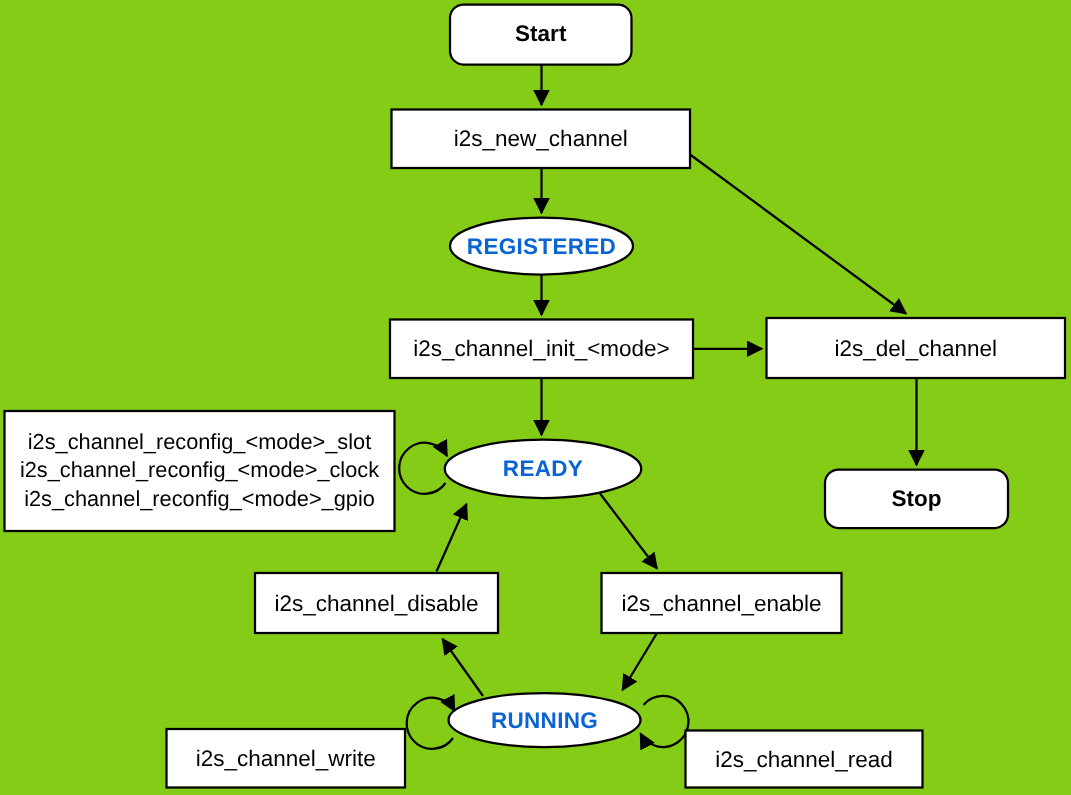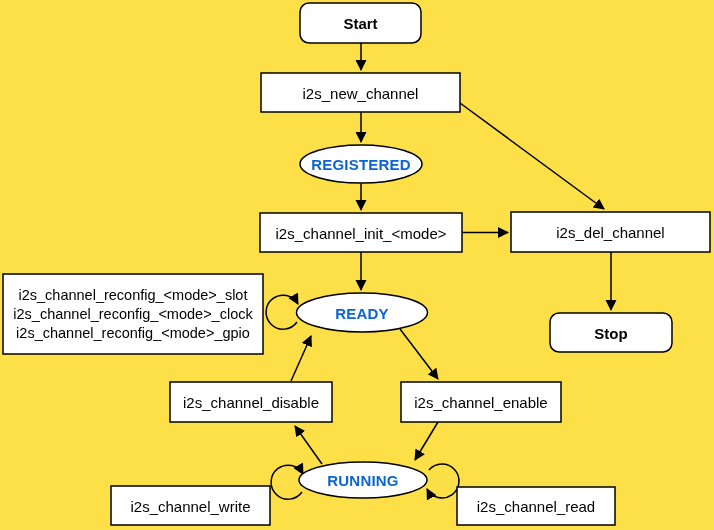--- a/index.html
+++ b/index.html
@@ -4,21 +4,21 @@
 <style>
   html, body {
     margin: 0;
     padding: 0;
     background: #ffffff;
   }
   .canvas {
     position: relative;
     width: 714px;
     height: 530px;
-    background: #fde047;
+    background: #84cc16;
     overflow: hidden;
     font-family: "Liberation Sans", sans-serif;
   }
   svg text {
     font-family: "Liberation Sans", sans-serif;
     fill: #000000;
     font-size: 15px;
   }
   svg text.bold { font-weight: bold; }
   svg text.state {

